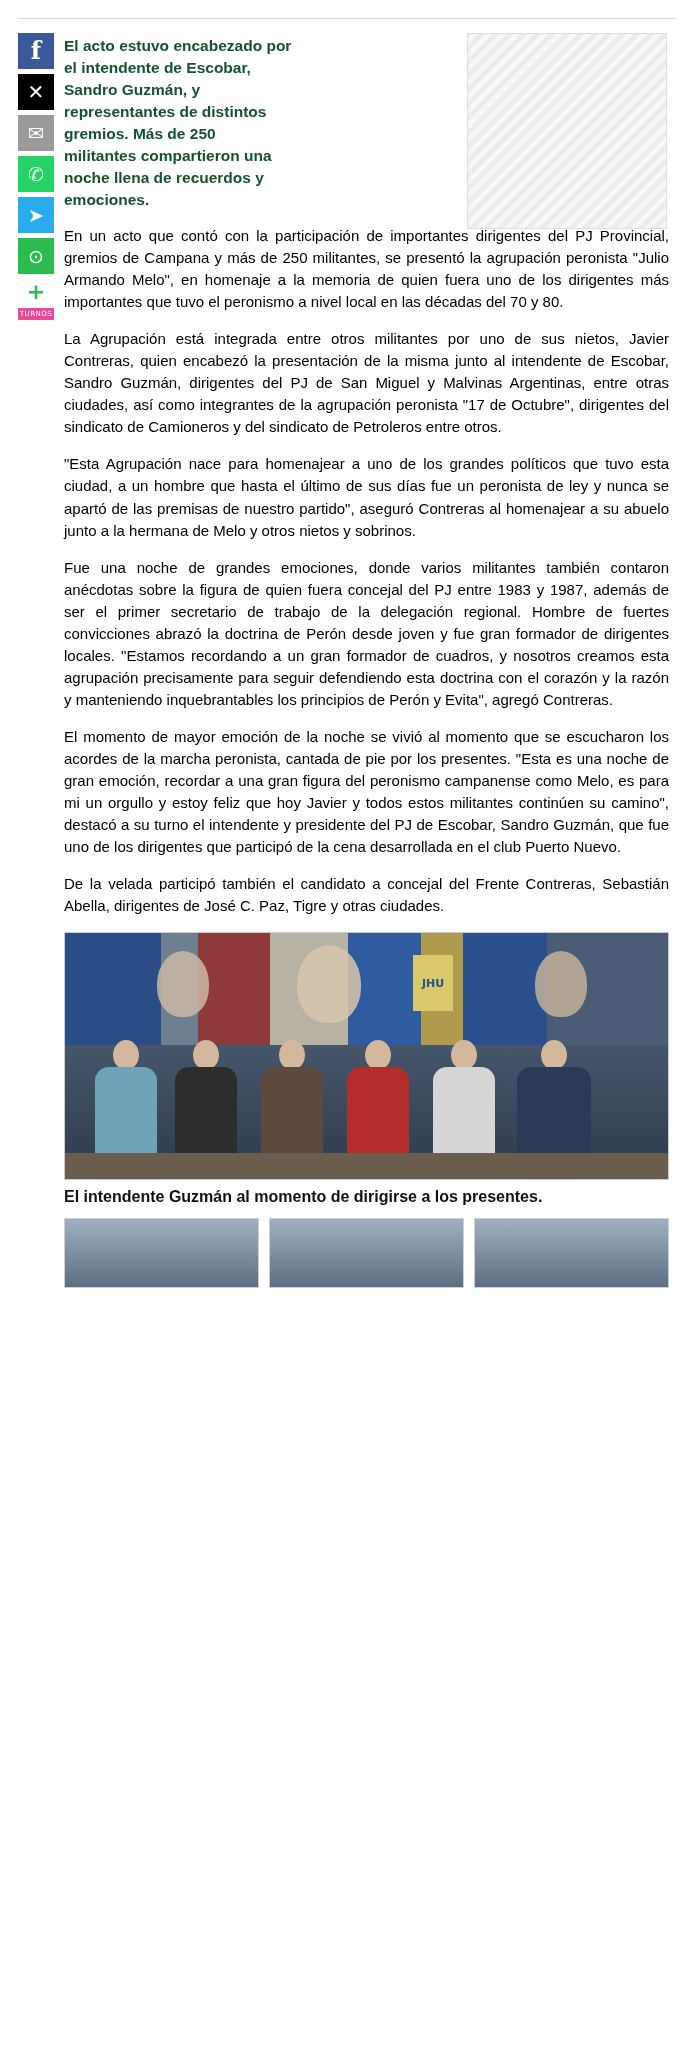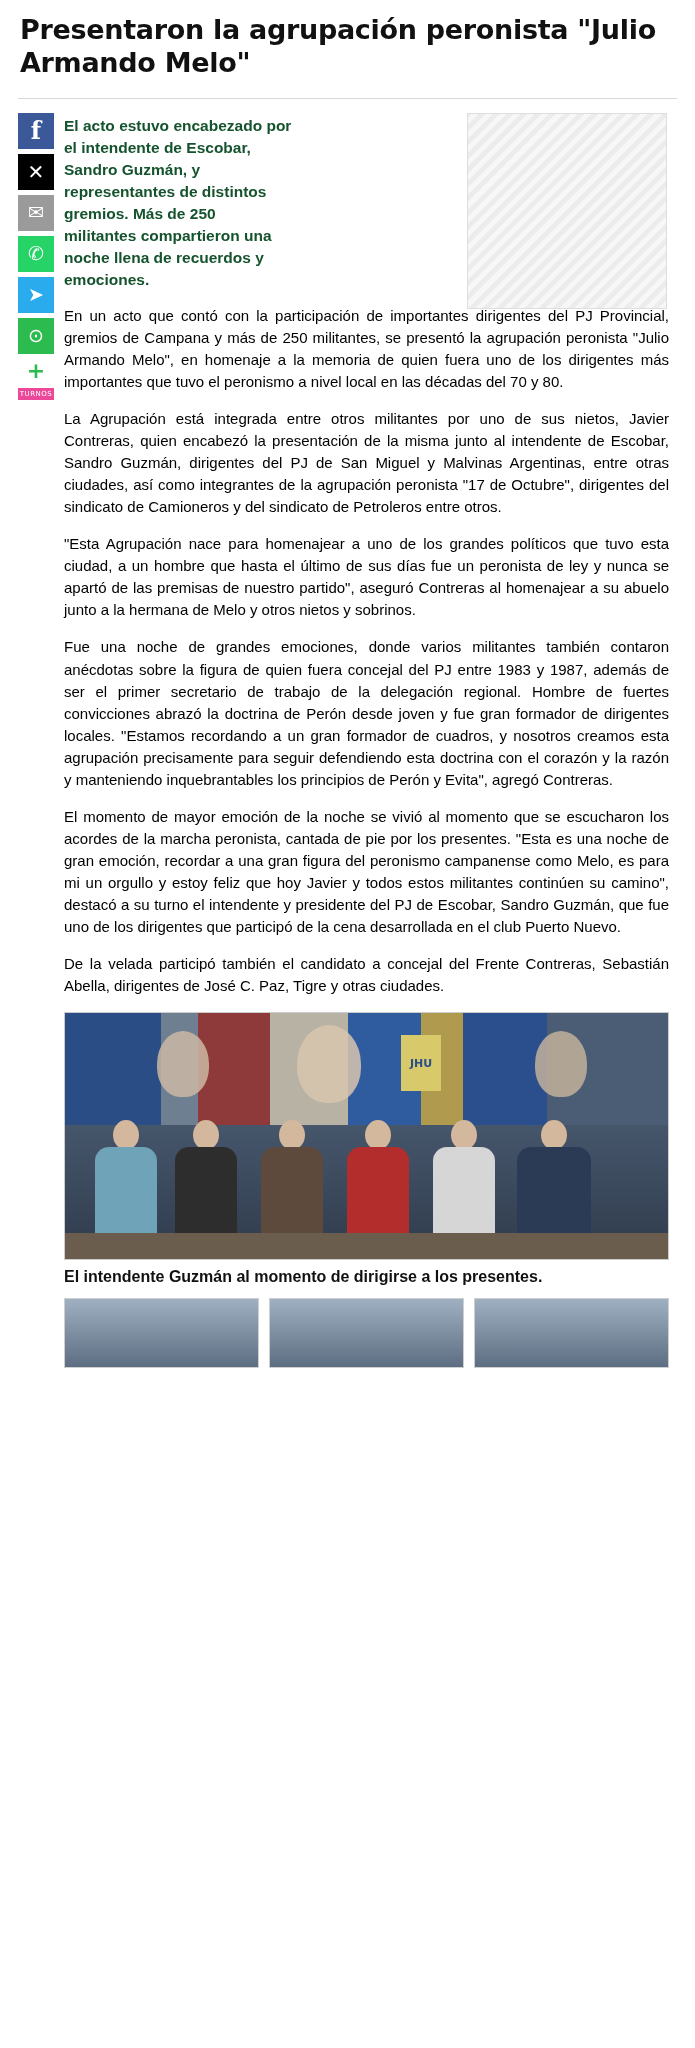--- a/index.html
+++ b/index.html
@@ -173,21 +173,21 @@
   .pm-face {
     position:absolute; top:18px; width:52px; height:66px;
     border-radius: 50% 50% 45% 45%;
     background: #cbb9a4;
     opacity: 0.85;
   }
   .pm-f1 { left: 92px; }
   .pm-f2 { left: 232px; width:64px; height:78px; background:#d8c4ae; top:12px;}
   .pm-f3 { left: 470px; background:#c2b09b;}
   .pm-flag {
-    position:absolute; top: 22px; left: 336px;
+    position:absolute; top: 22px; left: 348px;
     width: 40px; height: 56px; background: #d8c96a;
     color:#2b4f8c; font-size: 11px; font-weight:bold;
     display:flex; align-items:center; justify-content:center;
     font-family:"DejaVu Sans", sans-serif;
   }
   .pm-people { position:absolute; bottom:0; left:0; width:100%; height:150px; }
   .person { position:absolute; bottom:0; }
   .person .head {
     width: 26px; height: 30px; border-radius: 50%;
     margin: 0 auto; background: #d3b89d;
@@ -223,21 +223,20 @@
     height: 70px;
     border: 1px solid #cfcfcf;
     background: linear-gradient(180deg,#9fb0c2,#5d6e82);
   }
 </style>
 </head>
 <body>
 
 <div class="page">
 
-  <h1 class="headline">Presentaron la agrupación peronista "Julio Armando Melo"</h1>
   <div class="headline-rule"></div>
 
 
   <div class="content">
 
     <div class="share-rail">
       <div class="share-btn sb-facebook">f</div>
       <div class="share-btn sb-x">✕</div>
       <div class="share-btn sb-email">✉</div>
       <div class="share-btn sb-whatsapp">✆</div>

